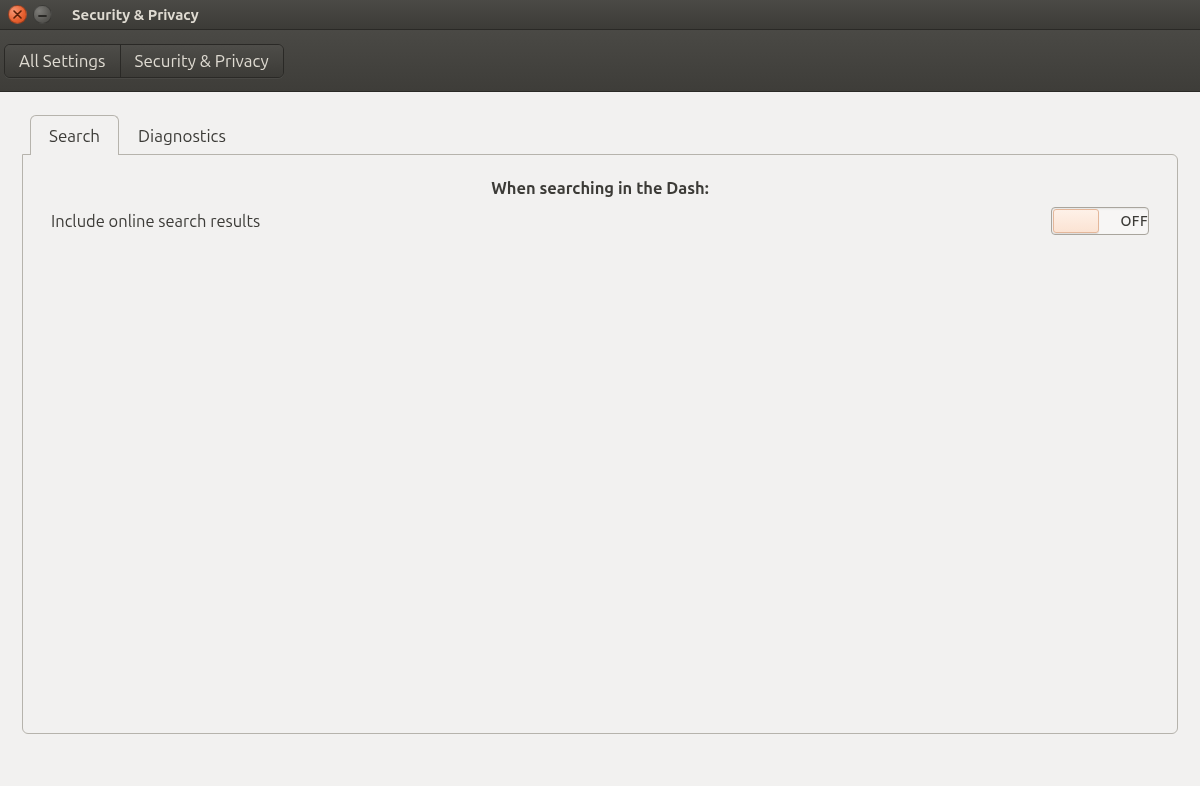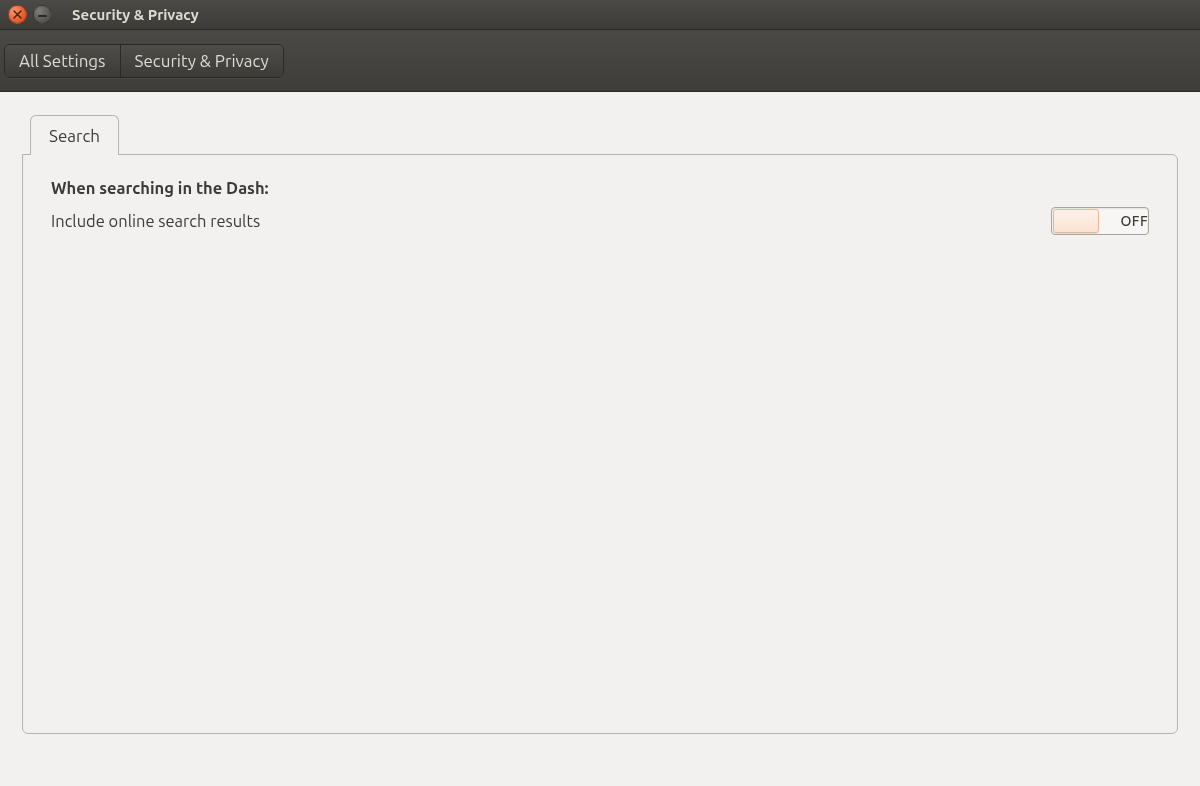--- a/index.html
+++ b/index.html
@@ -119,20 +119,21 @@
       background: #f2f1f0;
       min-height: 580px;
       padding: 24px 28px;
       position: relative;
     }
     .section-heading {
       font-weight: bold;
       font-size: 16.5px;
       color: #3c3b37;
       margin-bottom: 10px;
+      text-align: center;
     }
     .row {
       display: flex;
       align-items: center;
       justify-content: space-between;
       font-size: 16.5px;
       color: #3c3b37;
     }
     
     .toggle {
@@ -189,20 +190,21 @@
   <div class="toolbar">
     <div class="breadcrumb">
       <div class="crumb">All Settings</div>
       <div class="crumb">Security &amp; Privacy</div>
     </div>
   </div>
 
   <div class="content">
     <div class="tabs">
       <div class="tab active">Search</div>
+      <div class="tab">Diagnostics</div>
     </div>
     <div class="panel">
       <div class="section-heading">When searching in the Dash:</div>
       <div class="row">
         <span>Include online search results</span>
         <div class="toggle">
           <div class="knob"></div>
           <div class="label">OFF</div>
         </div>
       </div>

